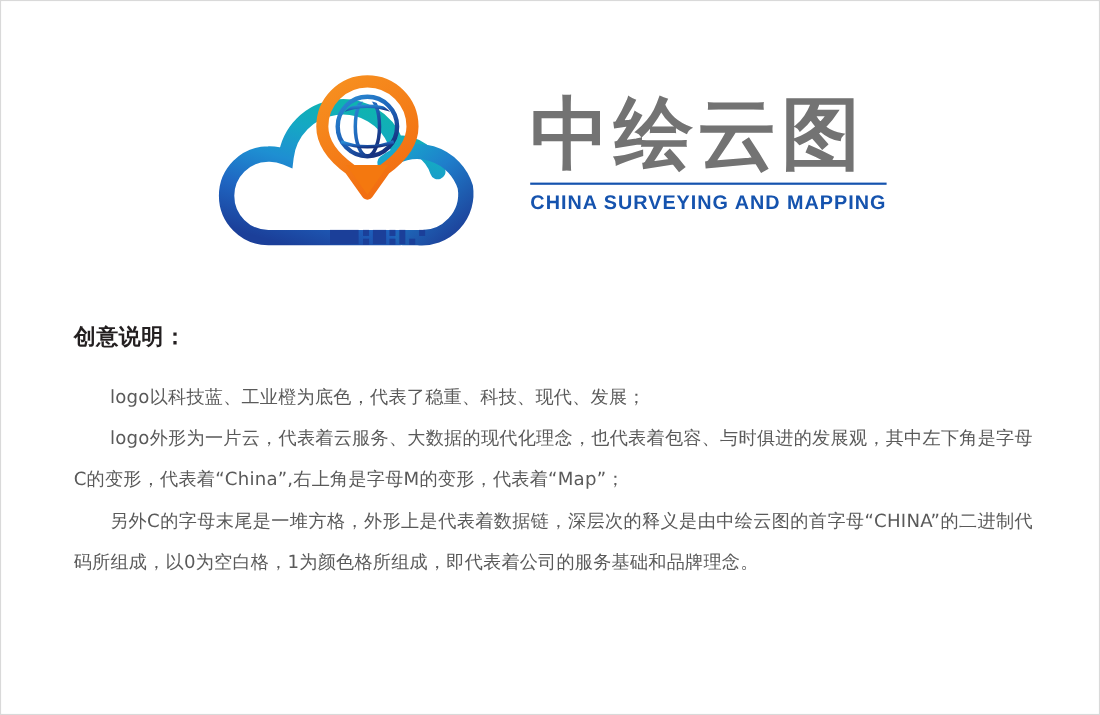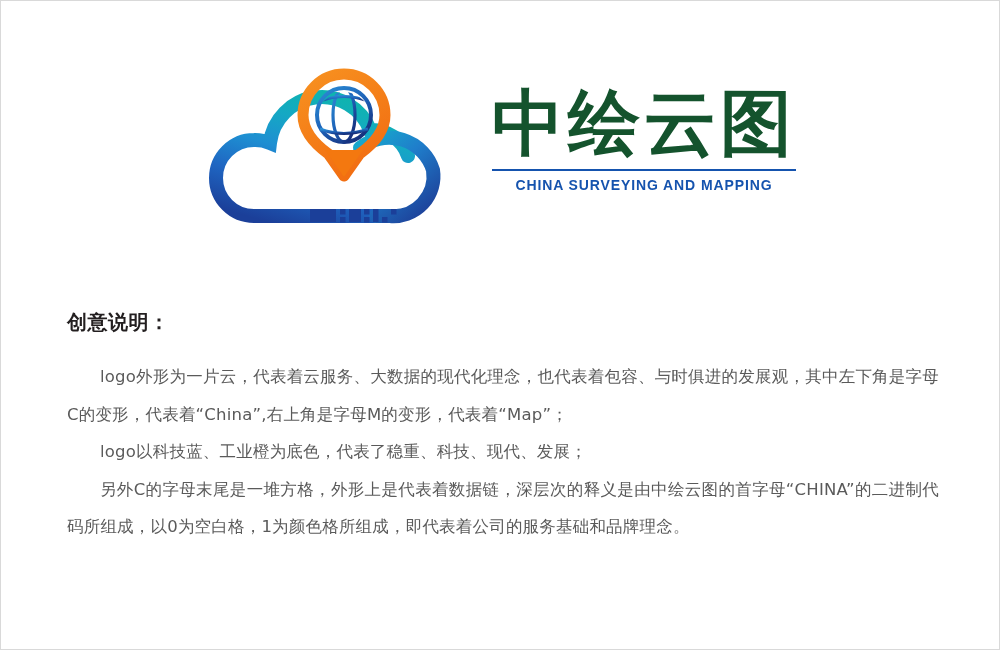--- a/index.html
+++ b/index.html
@@ -47,45 +47,45 @@
   .logo-wordmark {
     display: flex;
     flex-direction: column;
     align-items: stretch;
     padding-top: 6px;
   }
   .brand-cn {
     font-family: "DejaVu Sans", "Liberation Sans", sans-serif;
     font-size: 72px;
     font-weight: bold;
-    color: #14532d;
+    color: #737373;
     letter-spacing: 4px;
     line-height: 1.06;
     white-space: nowrap;
   }
   .brand-rule {
     height: 2px;
     background: #1553ae;
     margin: 7px 0 6px 0;
   }
   .brand-en {
     font-family: "Liberation Sans", sans-serif;
-    font-size: 14px;
+    font-size: 18px;
     font-weight: bold;
     color: #1553ae;
     letter-spacing: 0.9px;
     white-space: nowrap;
     text-align: center;
   }
 
   
   .copy-block {
     position: absolute;
     left: 66px;
-    top: 308px;
+    top: 292px;
     width: 872px;
   }
   .copy-heading {
     font-family: "DejaVu Sans", "Liberation Sans", sans-serif;
     font-size: 20px;
     font-weight: bold;
     color: #231f20;
     letter-spacing: 0.5px;
     margin: 0 0 22px 0;
   }
@@ -192,18 +192,18 @@
         <div class="brand-cn">中绘云图</div>
         <div class="brand-rule"></div>
         <div class="brand-en">CHINA SURVEYING AND MAPPING</div>
       </div>
 
     </div>
   </div>
 
   <div class="copy-block">
     <div class="copy-heading">创意说明：</div>
+    <p class="copy-para">logo以科技蓝、工业橙为底色，代表了稳重、科技、现代、发展；</p>
     <p class="copy-para">logo外形为一片云，代表着云服务、大数据的现代化理念，也代表着包容、与时俱进的发展观，其中左下角是字母C的变形，代表着“China”,右上角是字母M的变形，代表着“Map”；</p>
-    <p class="copy-para">logo以科技蓝、工业橙为底色，代表了稳重、科技、现代、发展；</p>
     <p class="copy-para">另外C的字母末尾是一堆方格，外形上是代表着数据链，深层次的释义是由中绘云图的首字母“CHINA”的二进制代码所组成，以0为空白格，1为颜色格所组成，即代表着公司的服务基础和品牌理念。</p>
   </div>
 
 </div>
 
 </body></html>

